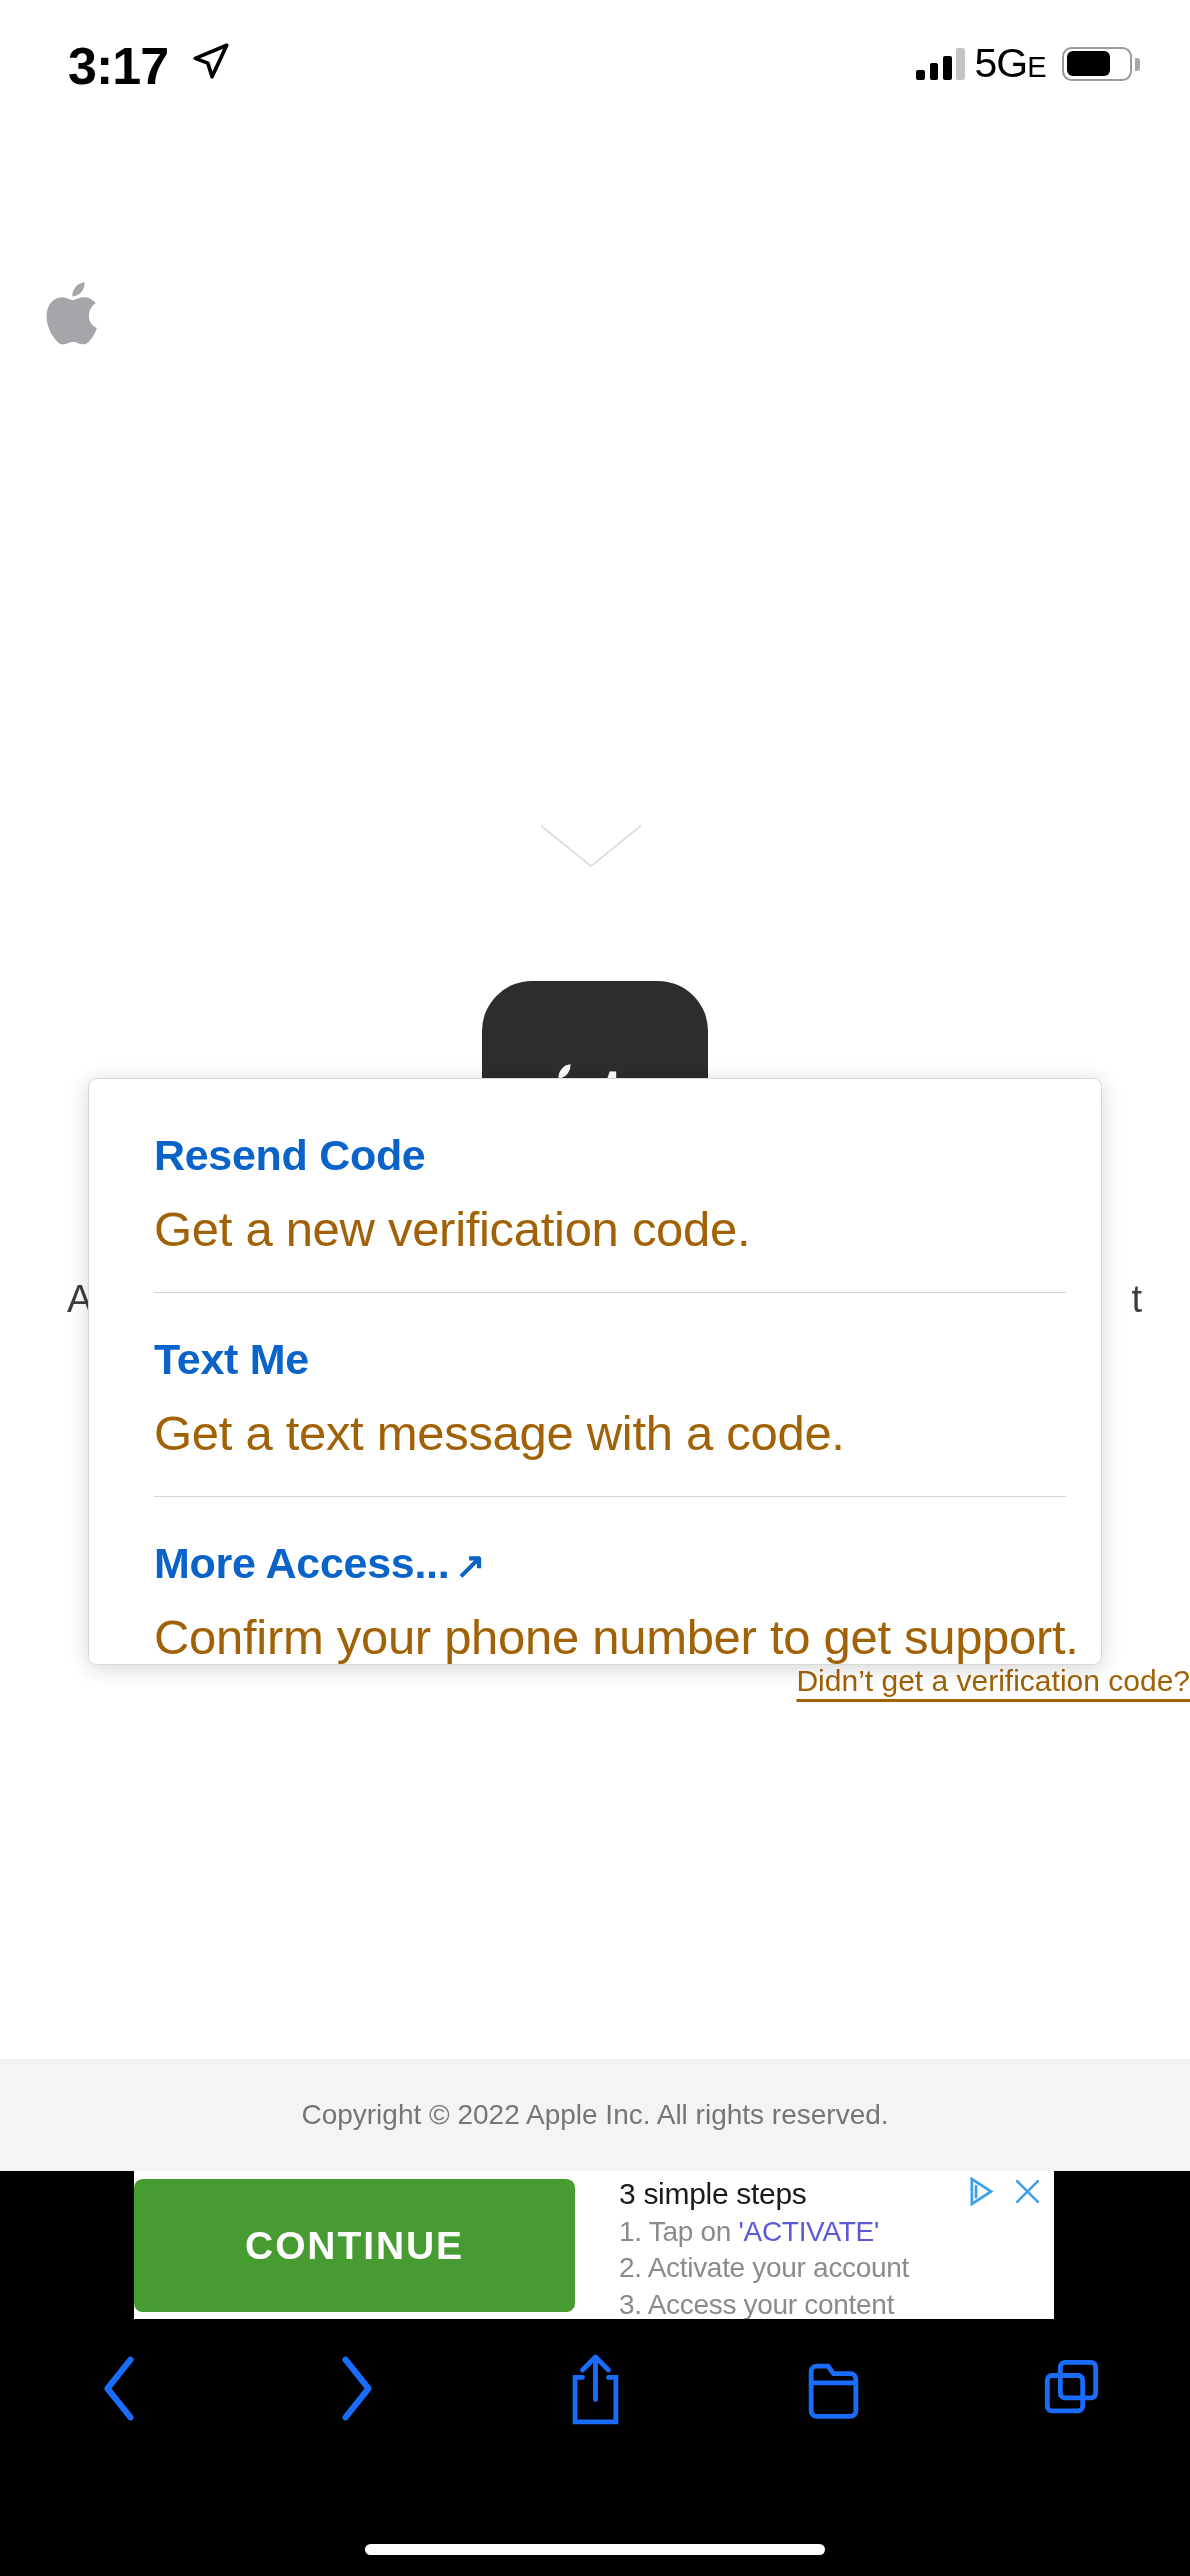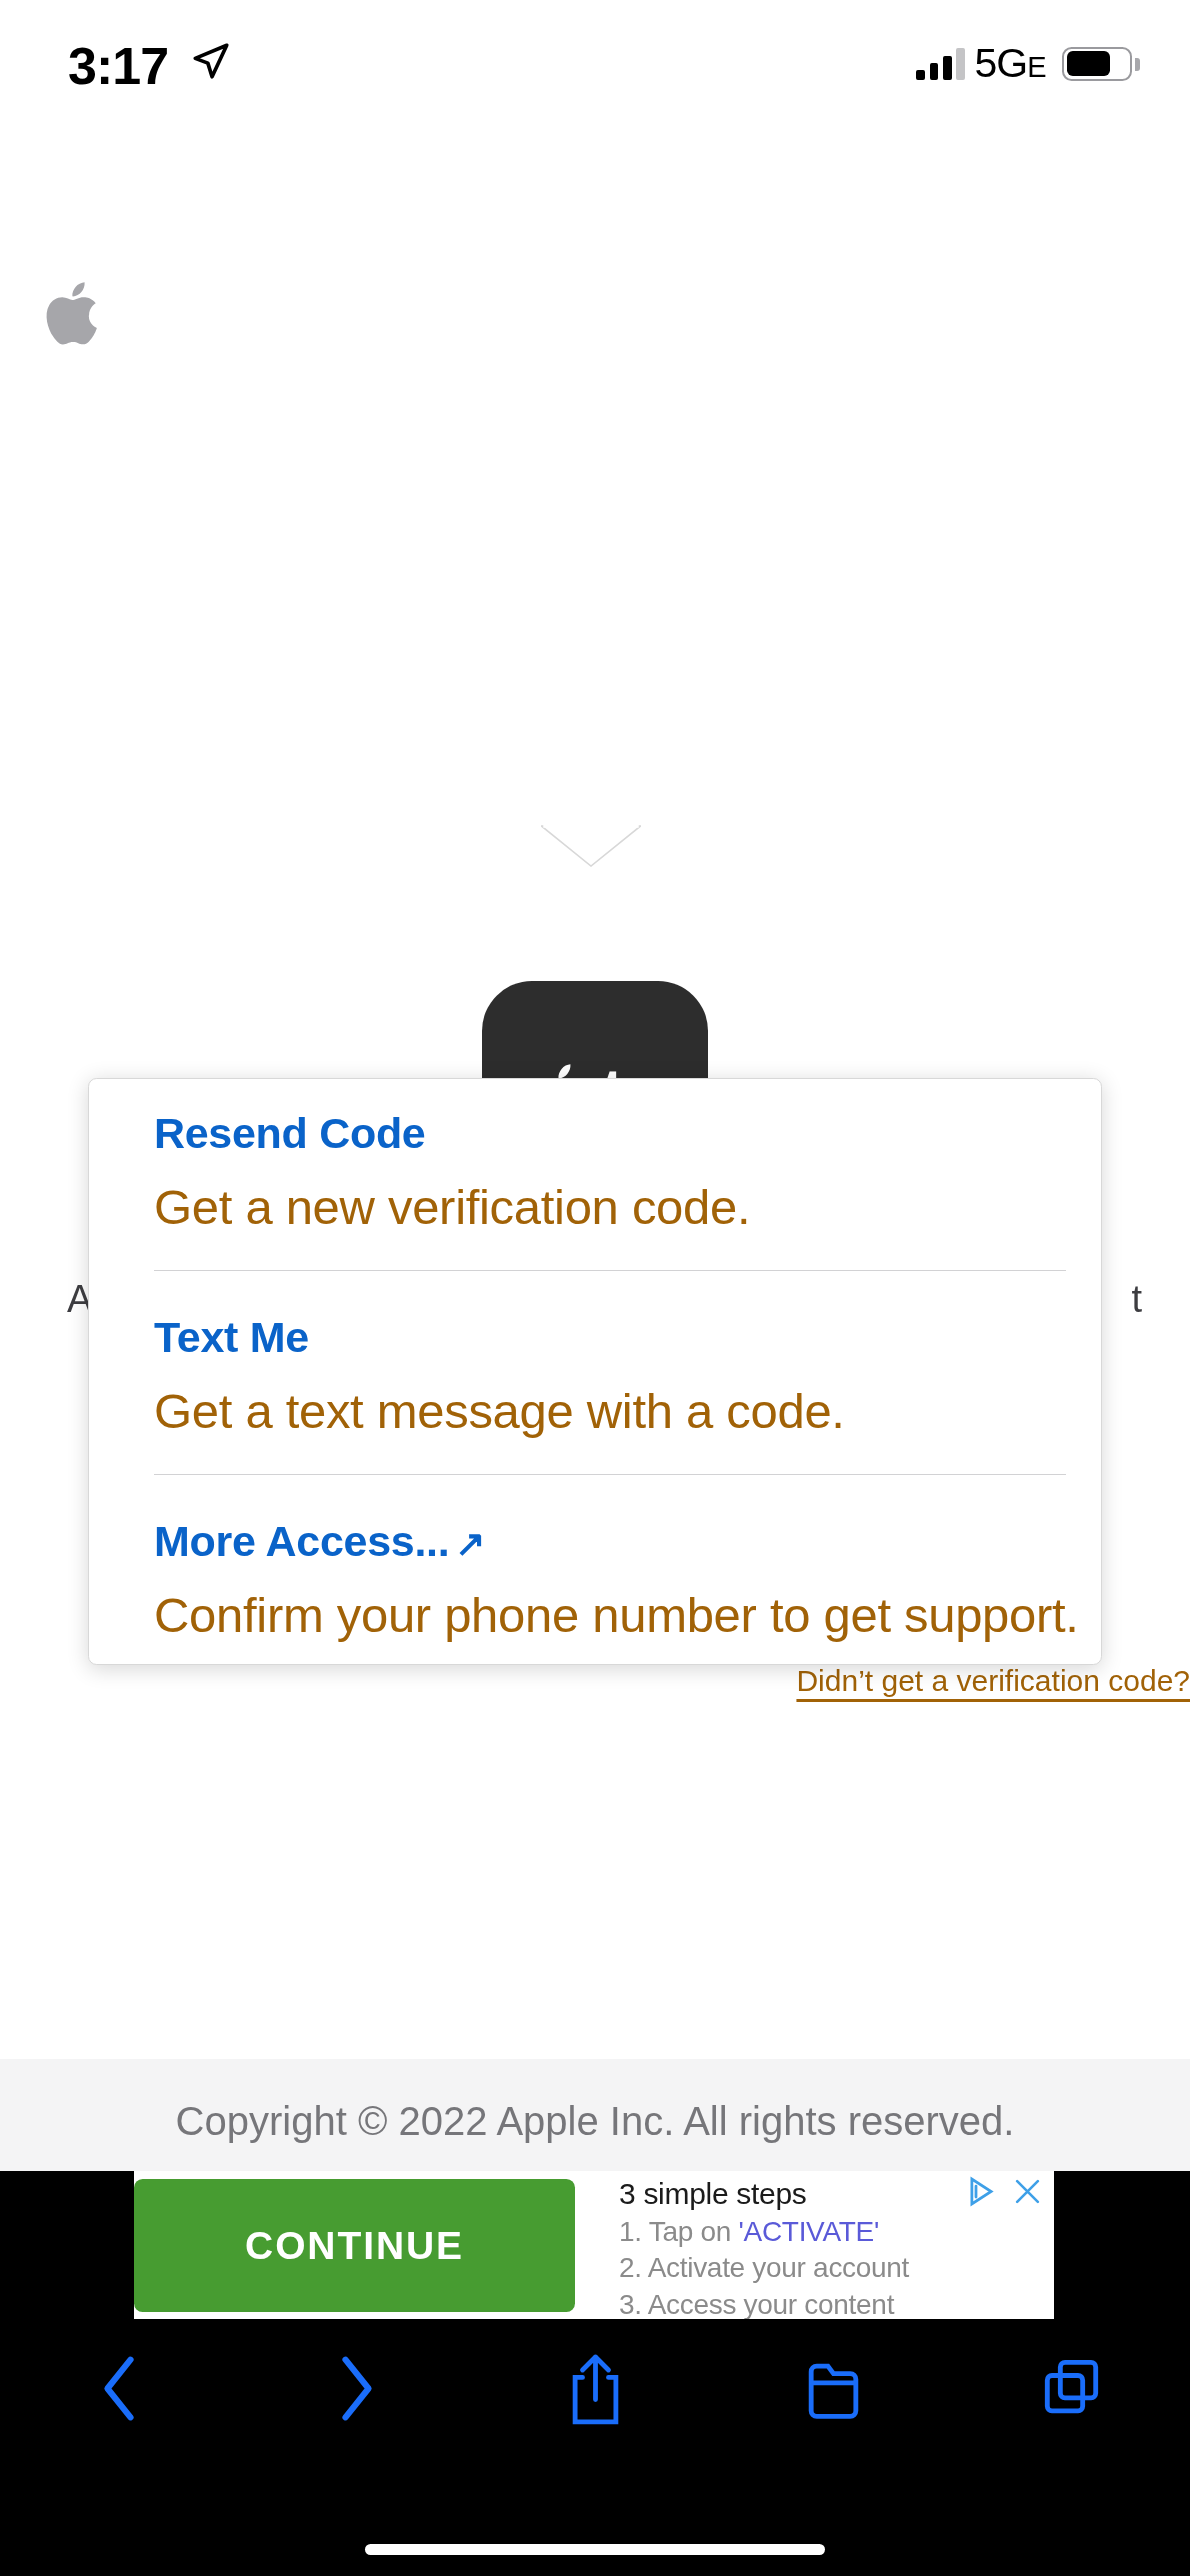--- a/index.html
+++ b/index.html
@@ -110,32 +110,32 @@
   }
   .pop-item { padding:0 0 0 65px; }
   .pop-item .ttl {
     font-size:43px; font-weight:700; color:#0a63c9; letter-spacing:-0.3px;
   }
   .pop-item .ttl .ext { font-size:36px; margin-left:5.8px; }
   .pop-item .desc {
     font-size:49px; color:#a16207; margin-top:21px; letter-spacing:-0.3px;
   }
   .pop-sep { height:1px; background:#d2d2d4; margin:35px 35px 0 65px; }
-  .pi1 { padding-top:30px; }
+  .pi1 { padding-top:52px; }
   .pi2 { padding-top:42px; }
   .pi3 { padding-top:42px; }
 
   
   .footer {
     position:absolute; top:2059px; left:0; width:1190px; height:112px;
     background:#f4f4f5;
   }
   .copyright {
     position:absolute; left:0; width:1190px; top:40px;
-    text-align:center; font-size:40px; color:#76767a;
+    text-align:center; font-size:28px; color:#76767a;
   }
 
   
   .adzone {
     position:absolute; top:2171px; left:0; width:1190px; height:149px;
     background:#000;
   }
   .adbox {
     position:absolute; left:134px; top:0px; width:920px; height:149px;
     background:#ffffff; display:flex;

